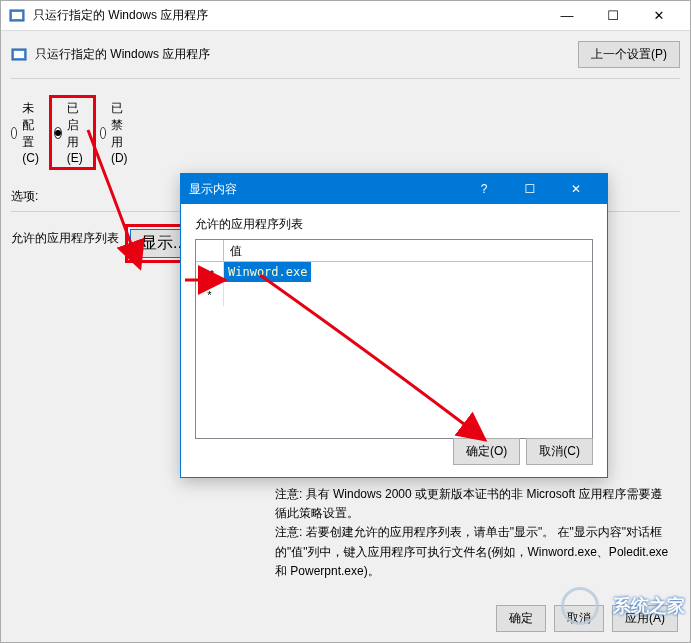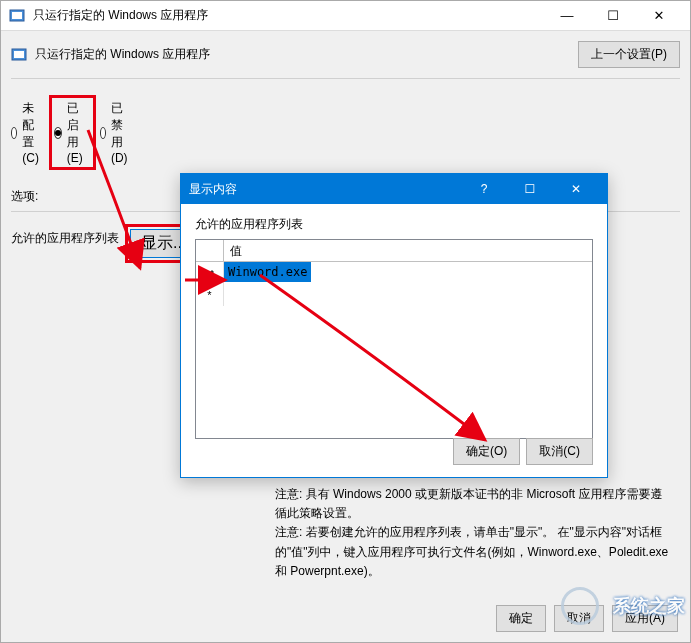--- a/index.html
+++ b/index.html
@@ -55,21 +55,21 @@
 .dialog .body { padding: 12px 14px 50px 14px; }
 .dialog .list-label { font-size: 12px; margin-bottom: 6px; }
 
 .grid-box { border: 1px solid #828790; background: #fff; }
 .grid-header { height: 22px; border-bottom: 1px solid #c0c0c0; display: flex; background: #fff; }
 .grid-header .hcell0 { width: 28px; border-right: 1px solid #c0c0c0; }
 .grid-header .hcell1 { flex: 1; padding: 3px 6px; font-size: 12px; }
 .grid-row { height: 22px; display: flex; }
 .grid-row .c0 { width: 28px; border-right: 1px solid #e0e0e0; display: flex; align-items: center; justify-content: center; font-size: 11px; }
 .grid-row .c1 { flex: 1; }
-.value-cell { background: #0078d7; color: #000000; font-family: SimSun, monospace; font-size: 12px; padding: 3px 4px; display: inline-block; }
+.value-cell { background: #0078d7; color: #fef9c3; font-family: SimSun, monospace; font-size: 12px; padding: 3px 4px; display: inline-block; }
 .grid-body { height: 176px; overflow: auto; }
 
 .dialog .dlg-buttons { position: absolute; right: 14px; bottom: 12px; display: flex; gap: 6px; }
 
 
 .arrow-svg { position: absolute; top: 0; left: 0; pointer-events: none; }
 
 
 .watermark { position: absolute; right: 6px; bottom: 18px; display: flex; align-items: center; gap: 14px; opacity: 0.85; justify-content: center; }
 .wm-icon { width: 38px; height: 38px; border: 3px solid #bcd; border-radius: 50%; }

